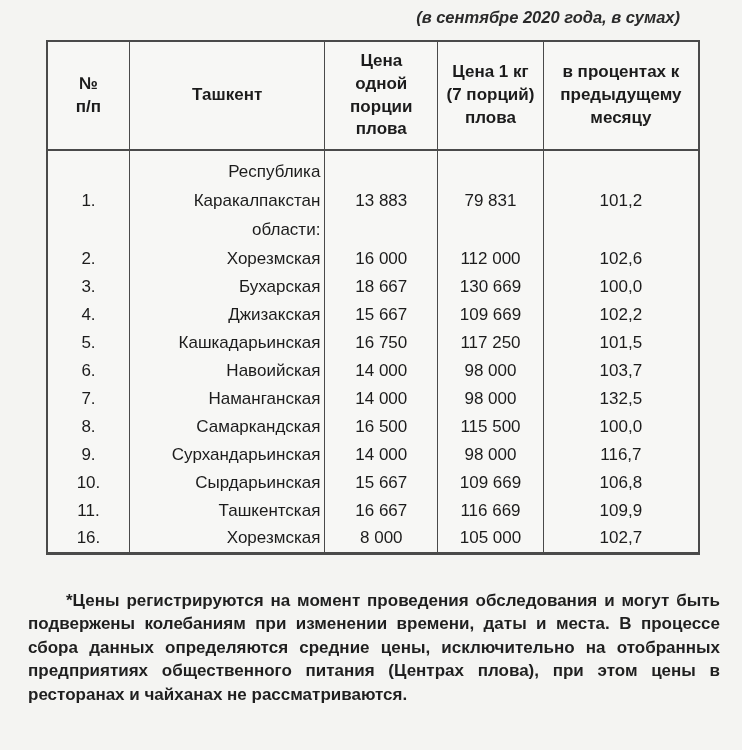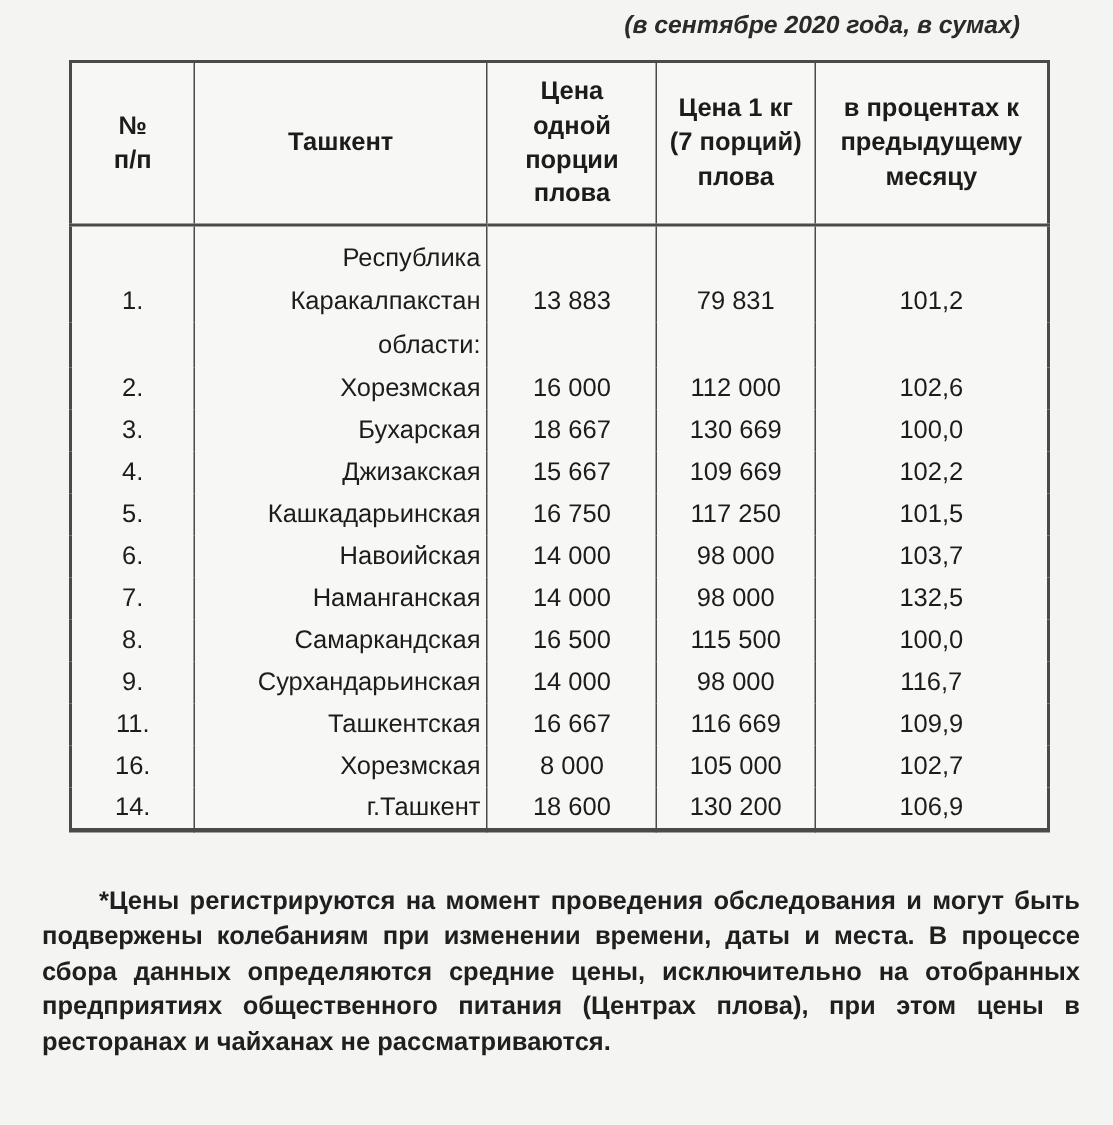--- a/index.html
+++ b/index.html
@@ -202,38 +202,38 @@
           <td class="c-pct">100,0</td>
         </tr>
         <tr class="data-row">
           <td class="c-num">9.</td>
           <td class="c-region">Сурхандарьинская</td>
           <td class="c-price">14 000</td>
           <td class="c-kg">98 000</td>
           <td class="c-pct">116,7</td>
         </tr>
         <tr class="data-row">
+          <td class="c-num">10.</td>
+          <td class="c-region">Сырдарьинская</td>
+          <td class="c-price">15 667</td>
+          <td class="c-kg">109 669</td>
+          <td class="c-pct">106,8</td>
+        </tr>
+        <tr class="data-row">
           <td class="c-num">11.</td>
           <td class="c-region">Ташкентская</td>
           <td class="c-price">16 667</td>
           <td class="c-kg">116 669</td>
           <td class="c-pct">109,9</td>
         </tr>
         <tr class="data-row">
           <td class="c-num">16.</td>
           <td class="c-region">Хорезмская</td>
           <td class="c-price">8 000</td>
           <td class="c-kg">105 000</td>
           <td class="c-pct">102,7</td>
         </tr>
-        <tr class="data-row">
-          <td class="c-num">14.</td>
-          <td class="c-region">г.Ташкент</td>
-          <td class="c-price">18 600</td>
-          <td class="c-kg">130 200</td>
-          <td class="c-pct">106,9</td>
-        </tr>
       </tbody>
   </table>
 
   <p class="footnote">*Цены регистрируются на момент проведения обследования и могут быть подвержены колебаниям при изменении времени, даты и места. В процессе сбора данных определяются средние цены, исключительно на отобранных предприятиях общественного питания (Центрах плова), при этом цены в ресторанах и чайханах не рассматриваются.</p>
 
 </div>
 
 </body></html>

